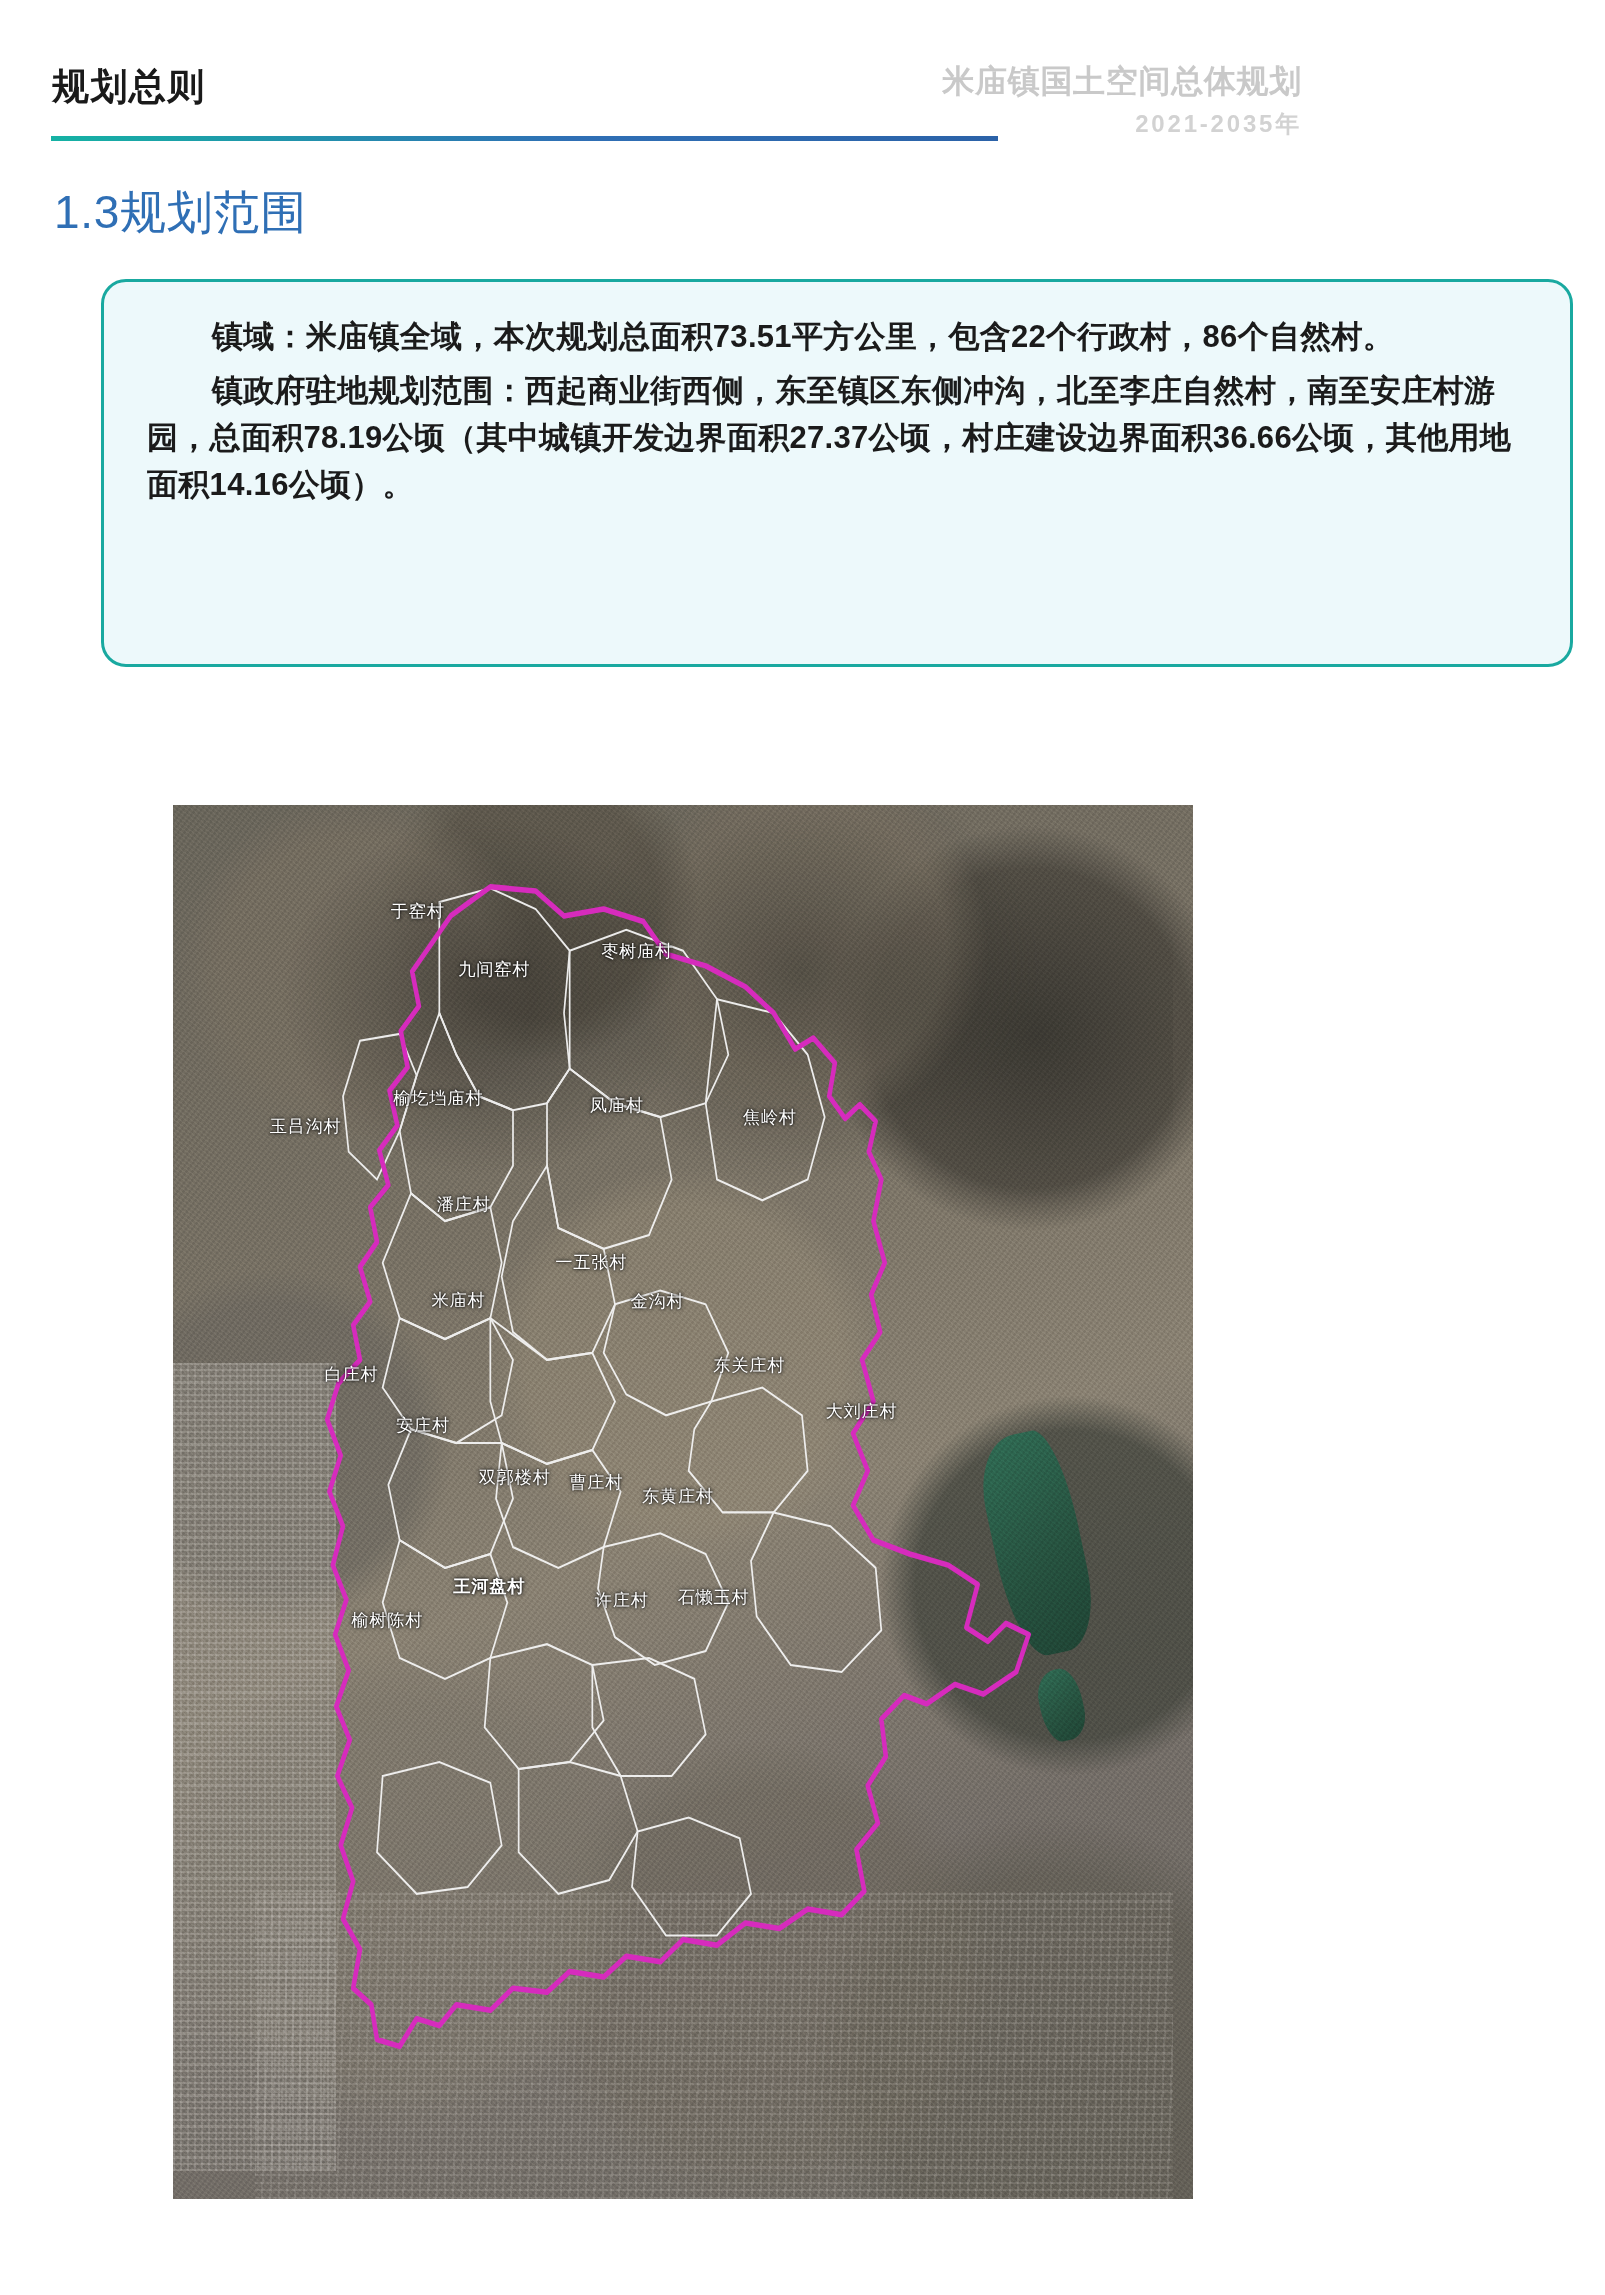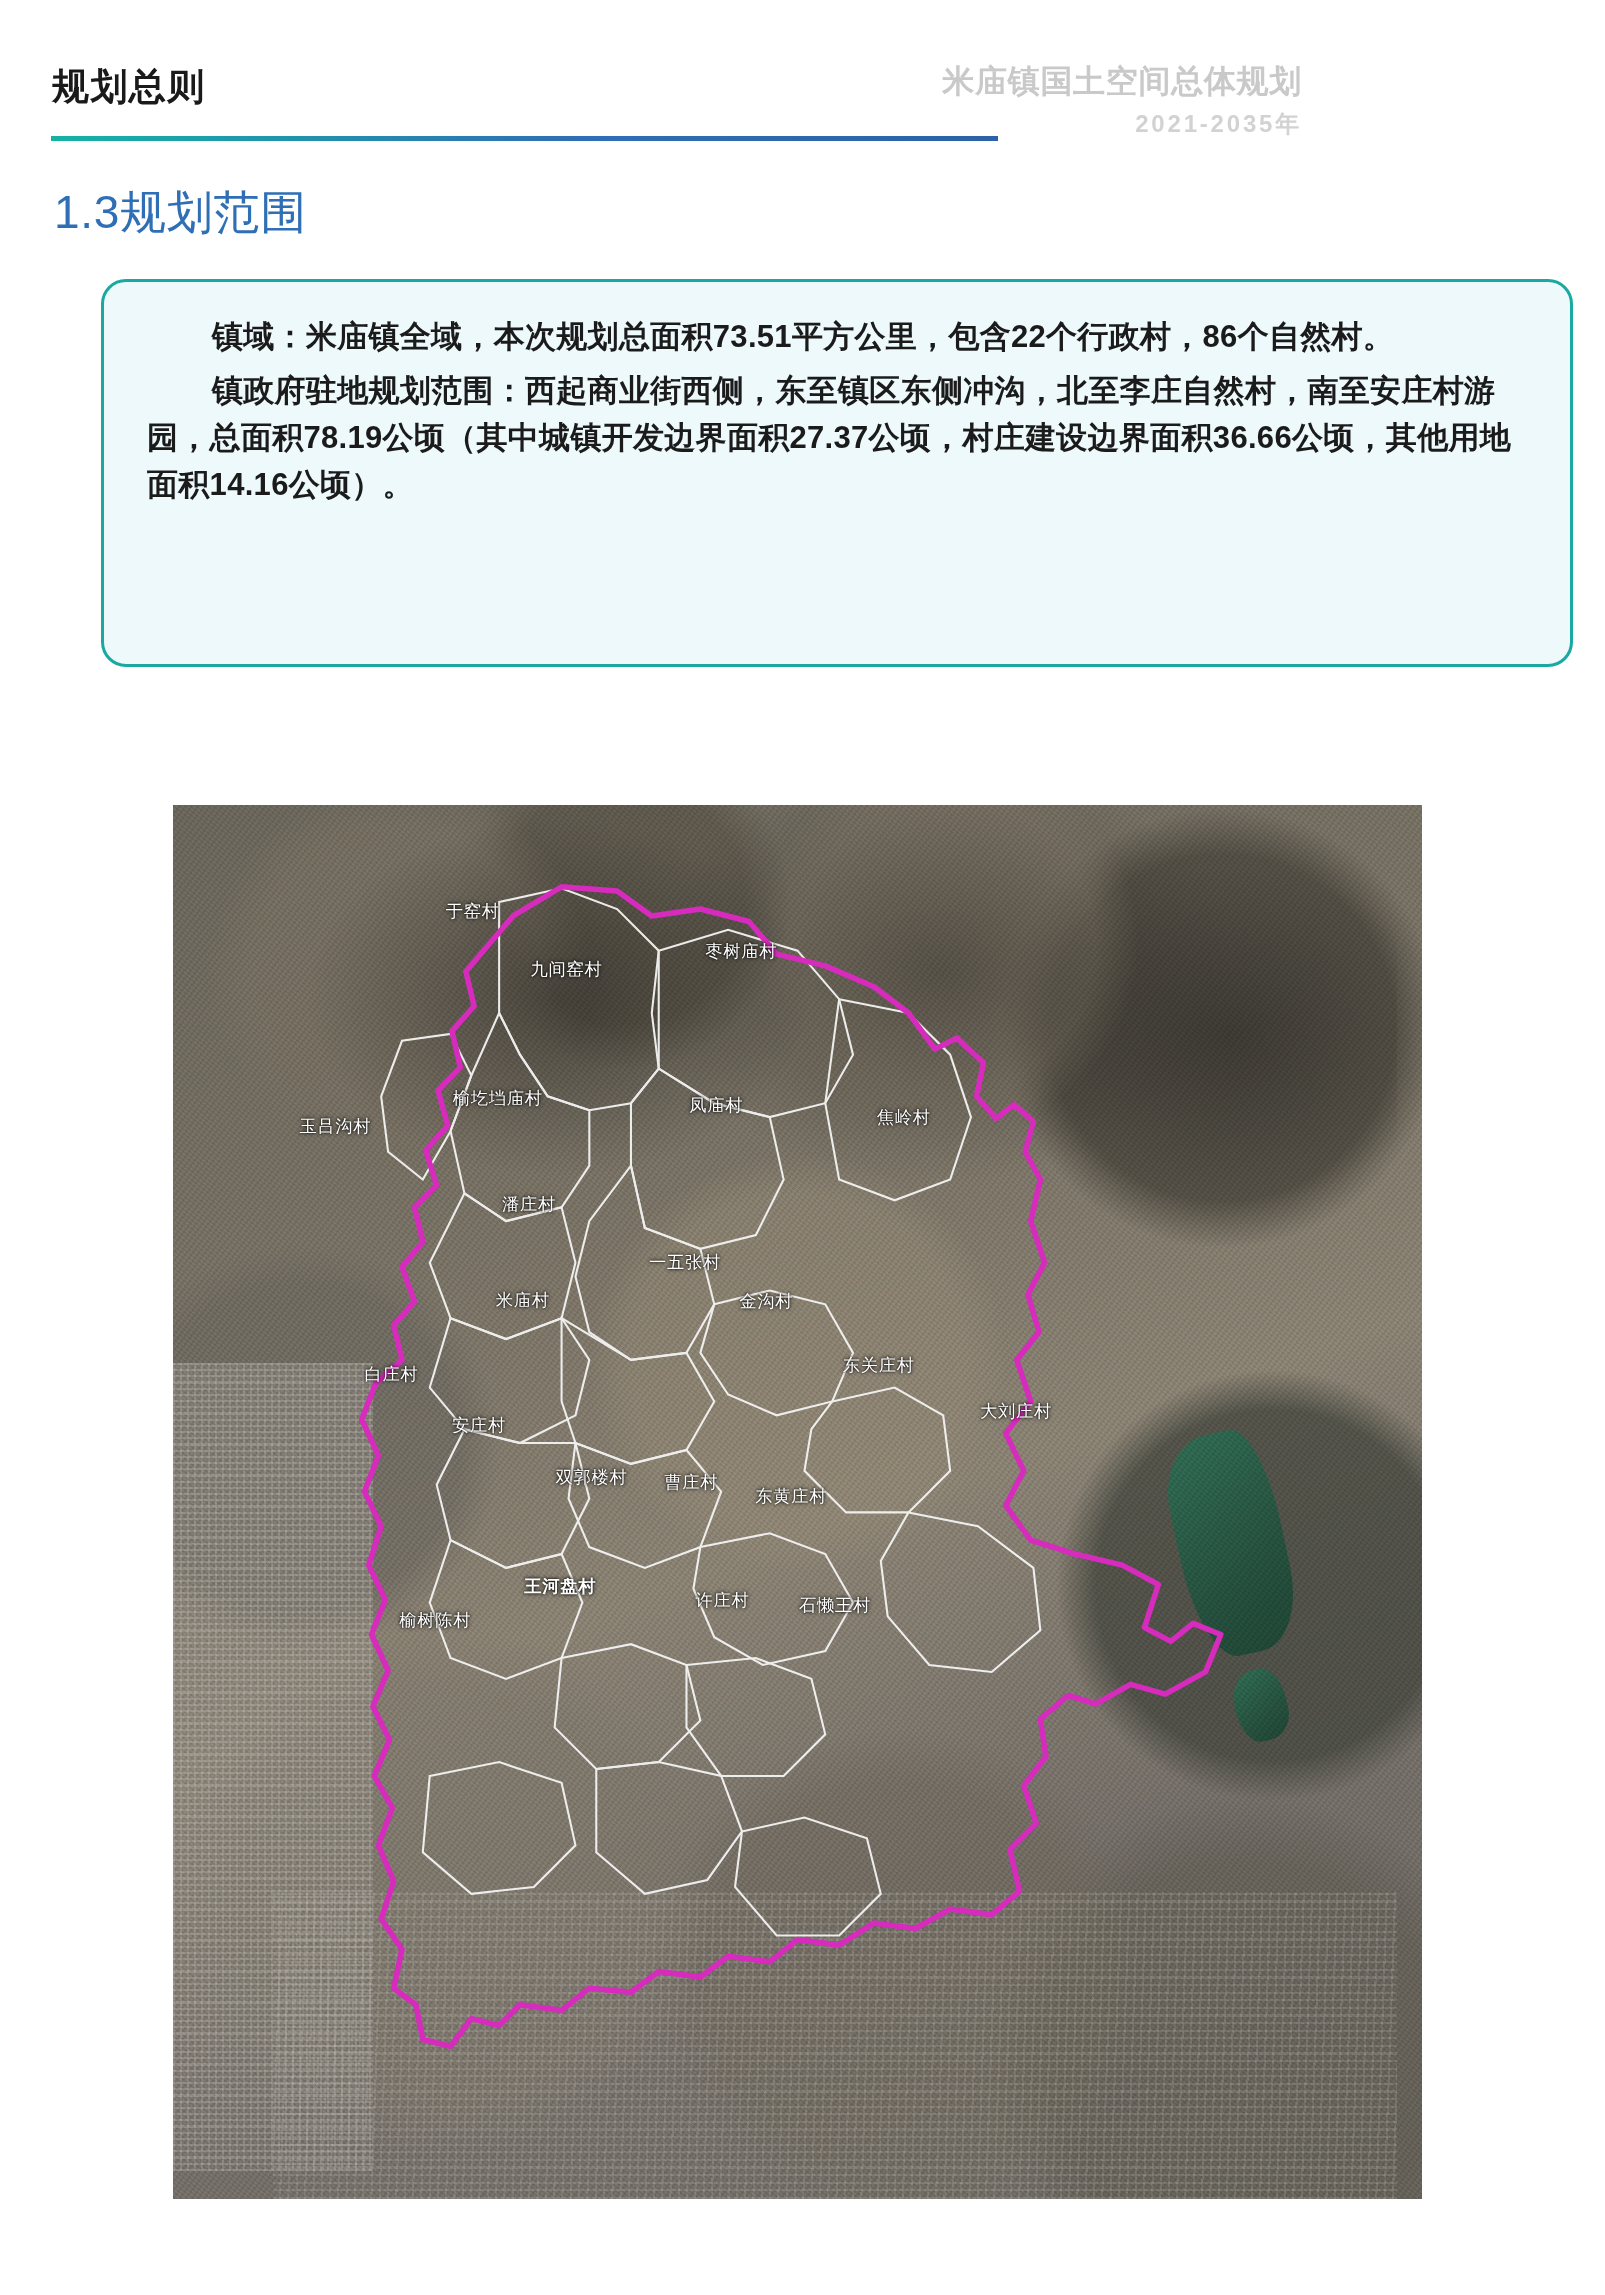--- a/index.html
+++ b/index.html
@@ -97,21 +97,21 @@
     text-indent: 65px;
     letter-spacing: 0.3px;
   }
   .callout p:last-child { margin-bottom: 0; }
 
   
   .map-figure {
     position: absolute;
     left: 173px;
     top: 805px;
-    width: 1249px;
+    width: 1020px;
     height: 1394px;
     background: #5d5a52;
     overflow: hidden;
   }
   .map-base {
     position: absolute;
     inset: 0;
     background:
       radial-gradient(circle at 18% 12%, rgba(120,112,98,0.75) 0 9%, rgba(0,0,0,0) 12%),
       radial-gradient(circle at 36% 7%, rgba(92,86,74,0.8) 0 8%, rgba(0,0,0,0) 11%),
@@ -273,16 +273,16 @@
   <div class="village-label" style="left:47.5%; top:35.6%;">金沟村</div>
   <div class="village-label" style="left:56.5%; top:40.2%;">东关庄村</div>
   <div class="village-label" style="left:17.5%; top:40.8%;">白庄村</div>
   <div class="village-label" style="left:67.5%; top:43.5%;">大刘庄村</div>
   <div class="village-label" style="left:24.5%; top:44.5%;">安庄村</div>
   <div class="village-label" style="left:33.5%; top:48.2%;">双郭楼村</div>
   <div class="village-label" style="left:41.5%; top:48.6%;">曹庄村</div>
   <div class="village-label" style="left:49.5%; top:49.6%;">东黄庄村</div>
   <div class="village-label" style="left:31.0%; top:56.0%;font-weight:bold;">王河盘村</div>
   <div class="village-label" style="left:44.0%; top:57.0%;">许庄村</div>
-  <div class="village-label" style="left:53.0%; top:56.8%;margin-top:8px;">石懒王村</div>
+  <div class="village-label" style="left:53.0%; top:56.8%;">石懒王村</div>
   <div class="village-label" style="left:21.0%; top:58.5%;">榆树陈村</div>
 </div>
 
 
 </body></html>

